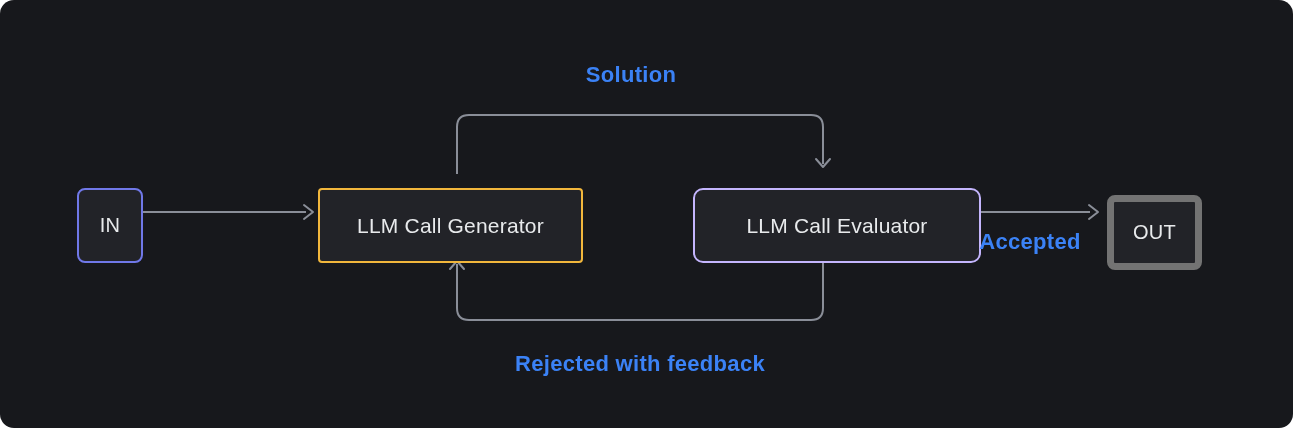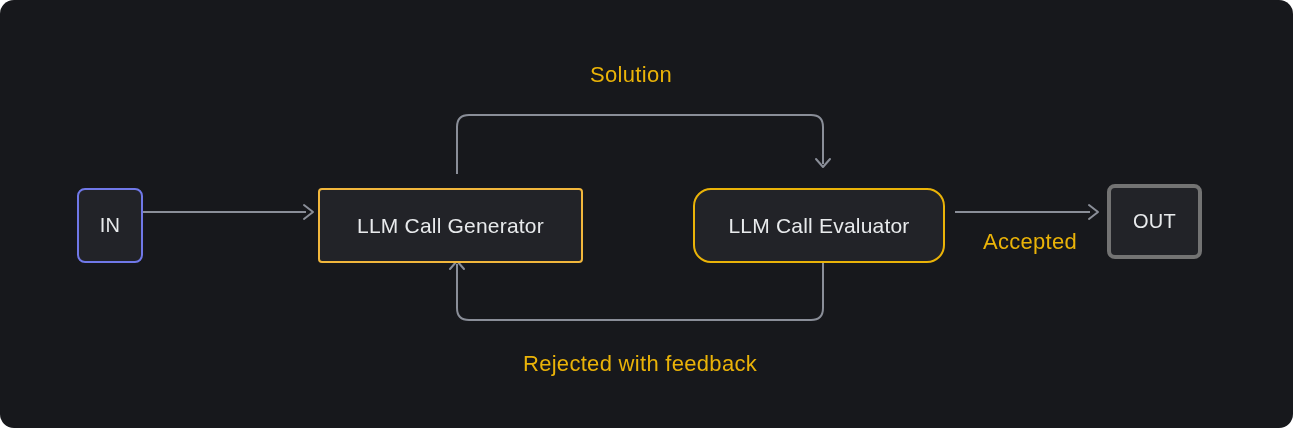--- a/index.html
+++ b/index.html
@@ -54,36 +54,36 @@
     border: 2px solid #7078e8;
     border-radius: 8px;
     font-size: 20px;
   }
   .node-generator {
     left: 318px; top: 174px; width: 265px; height: 75px;
     border: 2px solid #f2b73c;
     border-radius: 4px;
   }
   .node-evaluator {
-    left: 693px; top: 174px; width: 252px; height: 75px;
-    border: 2px solid #eab308;
-    border-radius: 18px;
+    left: 693px; top: 174px; width: 288px; height: 75px;
+    border: 2px solid #c4b5fd;
+    border-radius: 10px;
   }
   .node-out {
-    left: 1107px; top: 170px; width: 95px; height: 75px;
-    border: 4px solid #737373;
+    left: 1107px; top: 181px; width: 95px; height: 75px;
+    border: 7px solid #737373;
     border-radius: 8px;
     font-size: 20px;
   }
   .edge-label {
     position: absolute;
     transform: translate(-50%, -50%);
-    color: #eab308;
+    color: #3b82f6;
     font-size: 22px;
-    font-weight: 400;
+    font-weight: 700;
     letter-spacing: 0.3px;
     white-space: nowrap;
   }
   .label-solution  { left: 631px; top: 75px; }
   .label-rejected  { left: 640px; top: 364px; }
   .label-accepted  { left: 1030px; top: 242px; }
 </style>
 </head>
 <body>
 

